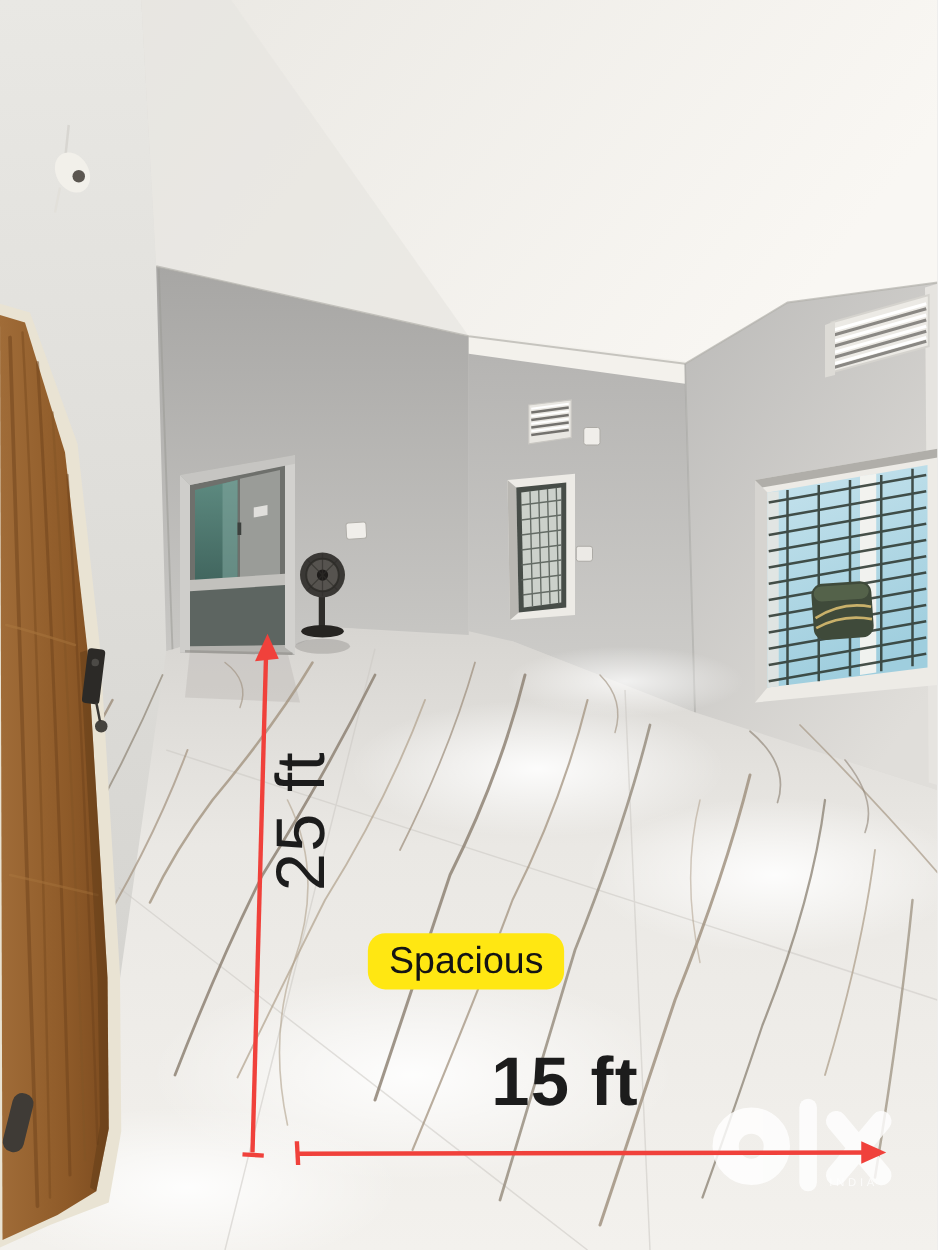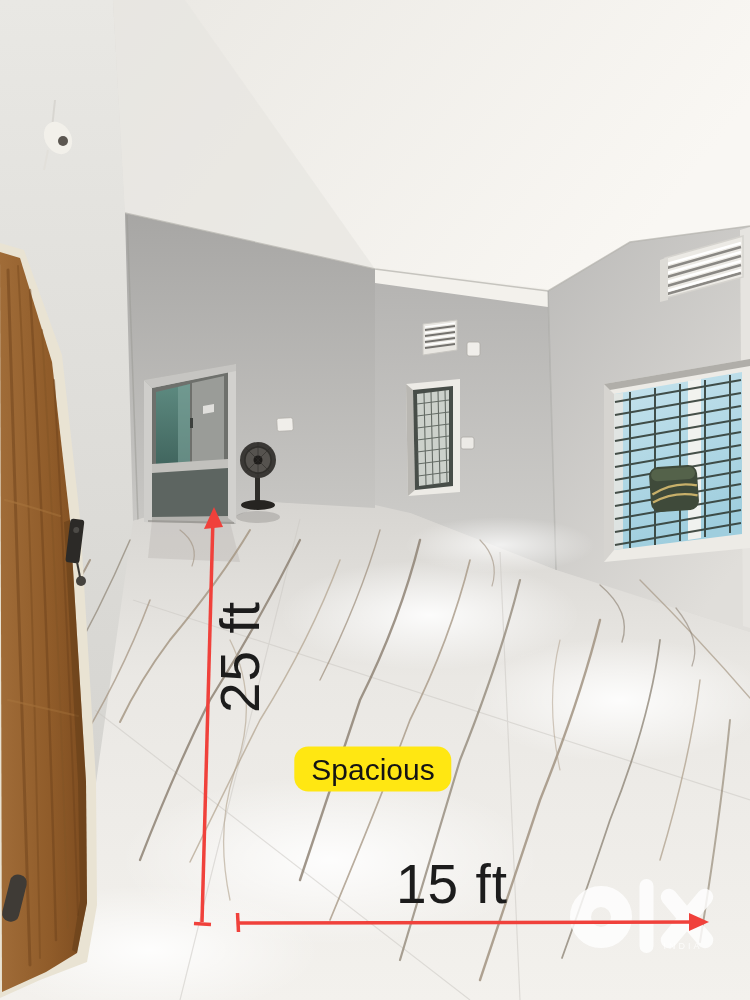--- a/index.html
+++ b/index.html
@@ -7,21 +7,21 @@
     position:relative;width:750px;height:1000px;overflow:hidden;
     font-family:"Liberation Sans", sans-serif;background:#d8d6d2;
   }
   #scene{position:absolute;inset:0;}
   .overlay{position:absolute;left:0;top:0;width:750px;height:1000px;pointer-events:none;}
   .measure-text{
     position:absolute;color:#1c1c1c;font-size:55px;font-weight:500;
     white-space:nowrap;letter-spacing:1px;
   }
   #v-measure{left:240px;top:657px;transform:translate(-50%,-50%) rotate(-90deg);}
-  #h-measure{left:452px;top:884px;transform:translate(-50%,-50%);}
+  #h-measure{left:452px;top:865px;transform:translate(-50%,-50%);font-weight:bold;}
   #room-label{
     position:absolute;left:373px;top:769px;transform:translate(-50%,-50%);
     display:flex;flex-direction:column;align-items:center;
   }
   #room-label .pill{
     background:#ffe712;color:#141414;font-size:30px;line-height:1.1;
     padding:6px 17px;border-radius:14px;white-space:nowrap;
   }
   #room-label .pill.second{margin-top:-8px;}
   #watermark-country{

